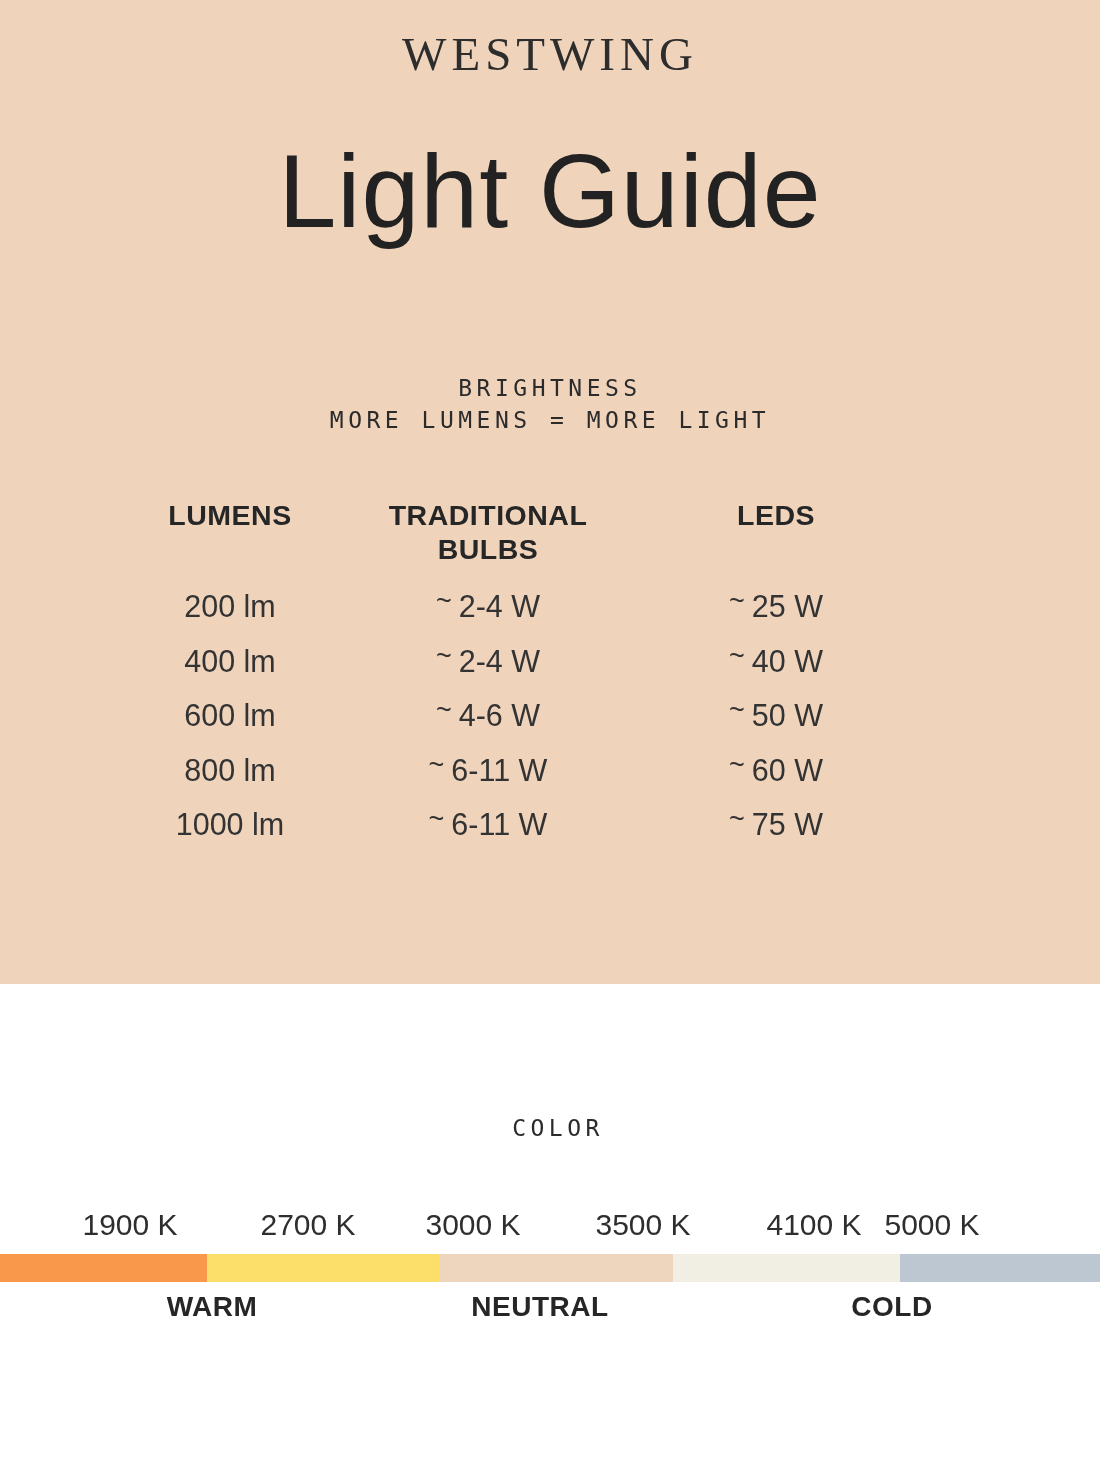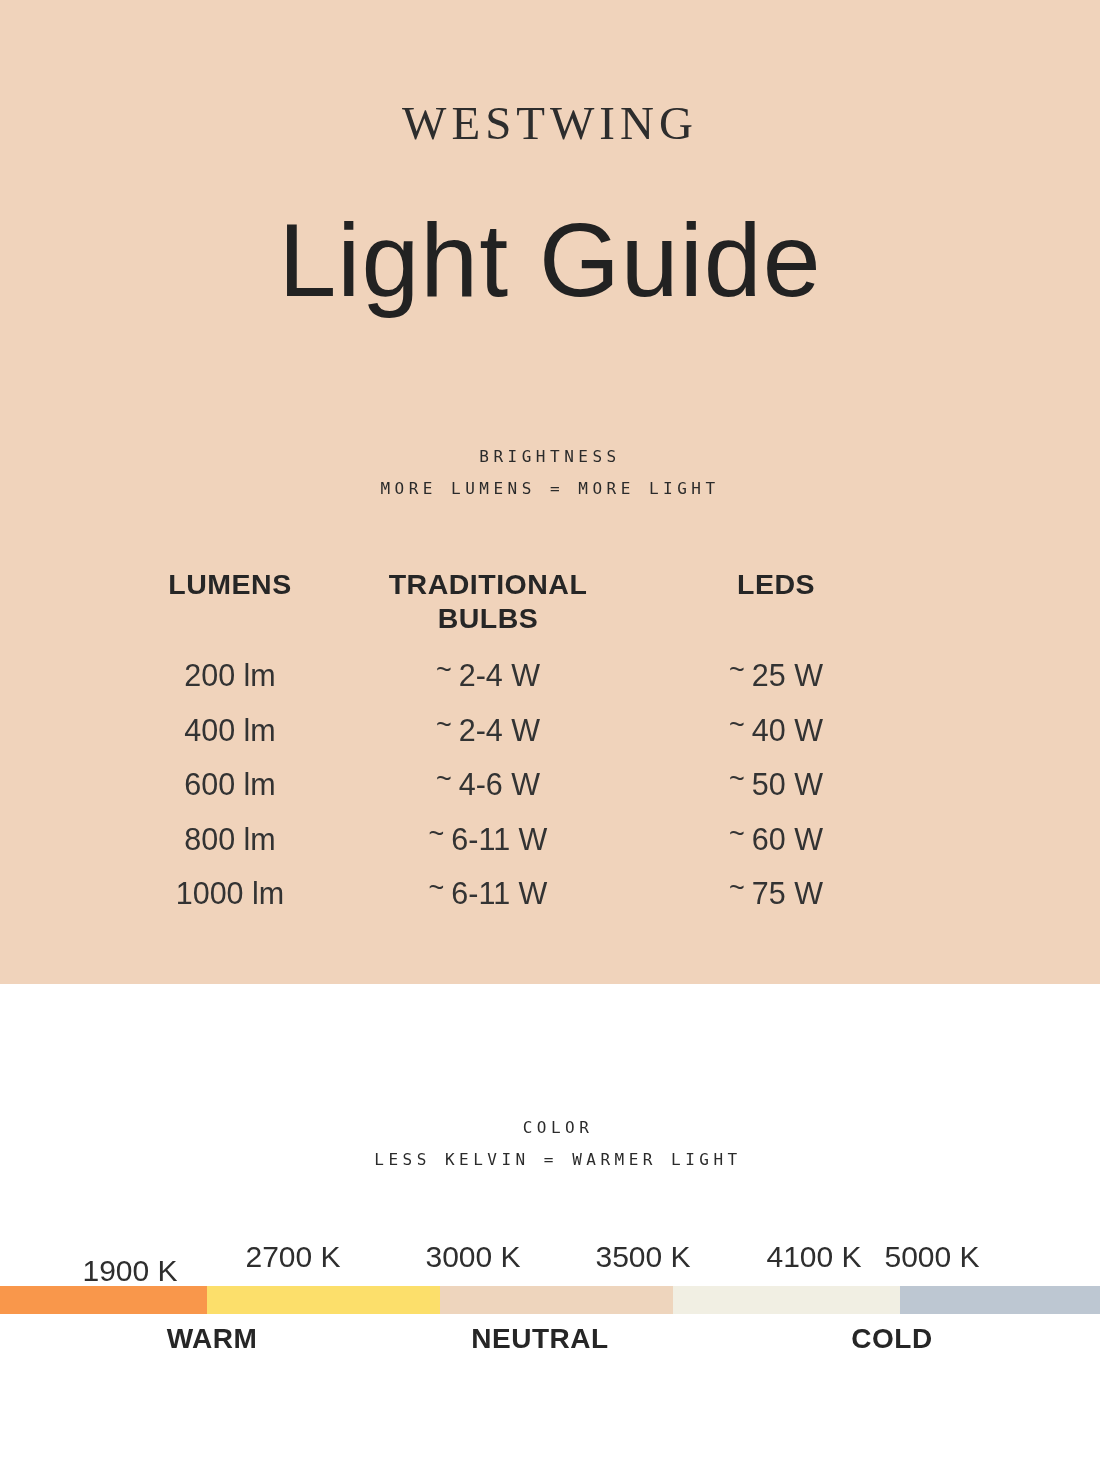--- a/index.html
+++ b/index.html
@@ -11,41 +11,41 @@
     margin: 0 auto;
     font-family: "Liberation Sans", sans-serif;
     color: #2b2b2b;
     overflow: hidden;
     background: #ffffff;
   }
 
   
   .top-section {
     height: 984px;
-    padding-top: 100px;
+    padding-top: 31px;
     text-align: center;
   }
   .brand {
     font-family: "Liberation Serif", serif;
     font-size: 47px;
     letter-spacing: 5px;
     line-height: 1;
     color: #2d2d2d;
   }
   .title {
     margin-top: 60px;
     font-size: 104px;
     font-weight: 300;
     letter-spacing: 1px;
     line-height: 1.02;
     color: #222222;
   }
   .mono-block {
     font-family: "DejaVu Sans Mono", monospace;
-    font-size: 16px;
+    font-size: 23px;
     letter-spacing: 4.5px;
     line-height: 32px;
     color: #2b2b2b;
   }
   .brightness-block { margin-top: 128px; }
 
   
   .lumens-table {
     margin-top: 62px;
     margin-left: 100px;
@@ -86,21 +86,21 @@
     margin-top: 64px;
     height: 38px;
   }
   .kelvin-label {
     position: absolute;
     transform: translateX(-50%);
     font-size: 30px;
     white-space: nowrap;
     color: #2e2e2e;
   }
-  .k0 { left: 130px; margin-top: 14px; } .k1 { left: 293px; } .k2 { left: 473px; }
+  .k0 { left: 130px; } .k1 { left: 308px; } .k2 { left: 473px; }
   .k3 { left: 643px; text-align: right; } .k4 { left: 814px; } .k5 { left: 932px; }
 
   .scale-bar {
     margin-top: 8px;
     display: flex;
     width: 100%;
     height: 28px;
   }
   .scale-segment { height: 100%; }
 
@@ -167,21 +167,20 @@
           <div><span class="approx">~</span><span>6-11 W</span></div>
           <div><span class="approx">~</span><span>75 W</span></div>
         </div>
       </div>
     </div>
   </section>
 
   <section class="bottom-section" style="background-color: rgb(255, 255, 255);">
     <div class="mono-block color-block">
       <div>COLOR</div>
-      <div>LESS KELVIN = WARMER LIGHT</div>
     </div>
 
     <div class="kelvin-row">
       <span class="kelvin-label k0">1900 K</span>
       <span class="kelvin-label k1">2700 K</span>
       <span class="kelvin-label k2">3000 K</span>
       <span class="kelvin-label k3">3500 K</span>
       <span class="kelvin-label k4">4100 K</span>
       <span class="kelvin-label k5">5000 K</span>
     </div>

